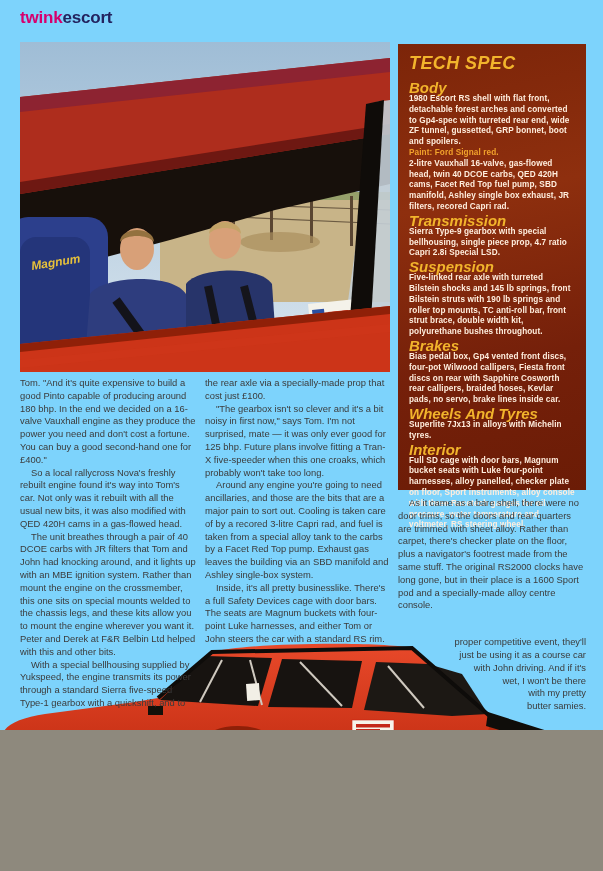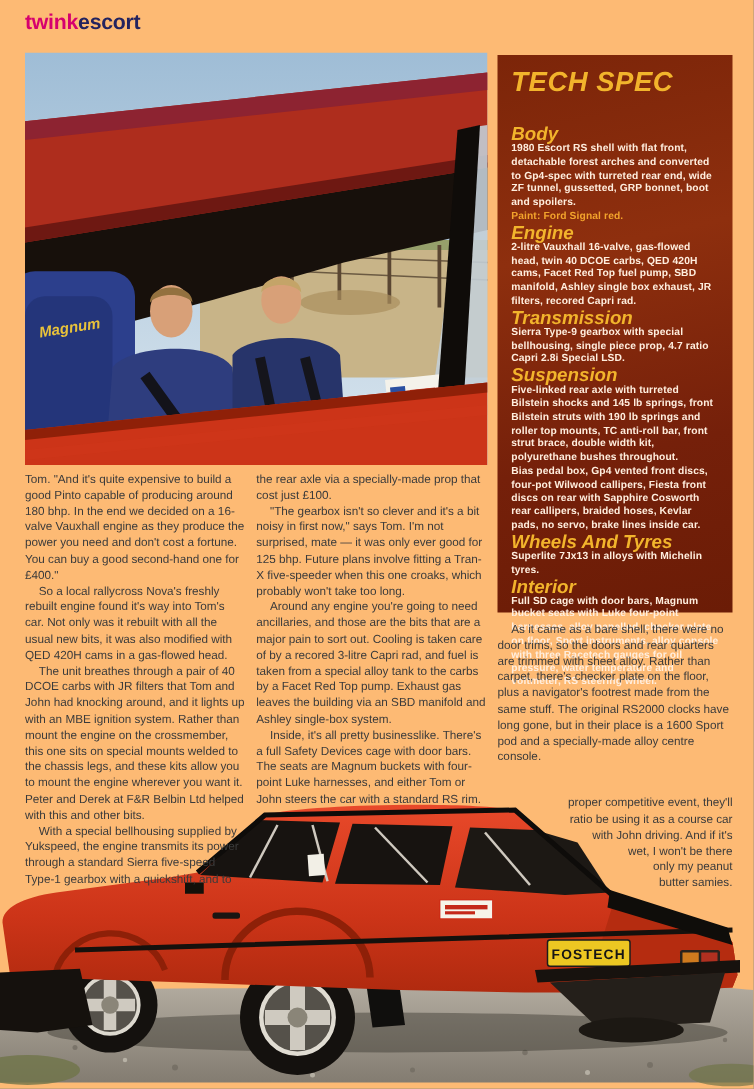--- a/index.html
+++ b/index.html
@@ -1,30 +1,30 @@
 <!DOCTYPE html>
 <html><head>
 <meta charset="utf-8">
 <style>
   html,body{margin:0;padding:0;background:#8e897d;}
-  .page{position:relative;width:603px;height:871px;background:#fdba74;overflow:hidden;
+  .page{position:relative;width:603px;height:730px;background:#7dd3fc;overflow:hidden;
         font-family:"Liberation Sans",sans-serif;}
   
   .masthead{position:absolute;left:20px;top:8px;font-size:17px;font-weight:bold;letter-spacing:-0.2px;}
   .masthead .pink{color:#d6006e}
   .masthead .navy{color:#23235f}
   
   .photo-top{position:absolute;left:20px;top:42px;width:370px;height:330px;z-index:1;}
   .photo-bottom{position:absolute;left:0;top:628px;width:603px;height:243px;z-index:1;}
   .photo-top svg,.photo-bottom svg{display:block;width:100%;height:100%;}
   
   .spec{position:absolute;left:398px;top:44px;width:188px;height:446px;box-sizing:border-box;
         padding:9px 11px 8px 11px;z-index:2;
         background:linear-gradient(168deg,#7c2509 0%,#8e2f0e 35%,#75200a 70%,#6b1c06 100%);}
-  .spec-title{font-size:22px;font-weight:bold;font-style:italic;color:#f2b42c;letter-spacing:.4px;margin:0 0 22px 0;}
+  .spec-title{font-size:18px;font-weight:bold;font-style:italic;color:#f2b42c;letter-spacing:.4px;margin:0 0 7px 0;}
   .spec-heading{font-size:15px;font-weight:bold;font-style:italic;color:#f2b42c;line-height:13px;margin-top:1px;}
   .spec-text{font-size:8.2px;font-weight:bold;line-height:10.8px;color:#ffeede;letter-spacing:.1px;}
   .spec-highlight{color:#f2a32c;}
   
   .col{position:absolute;font-size:9.4px;line-height:12.8px;color:#3b3b3b;z-index:2;}
   .col p{margin:0;}
   .col p.indent{text-indent:11px;}
   #col1{left:20px;top:377px;width:177px;}
   #col2{left:205px;top:377px;width:185px;}
   #col3{left:398px;top:497px;width:188px;}
@@ -108,29 +108,29 @@
     </svg>
   </div>
 
   <aside class="spec">
     <div class="spec-title">TECH SPEC</div>
 
     <div class="spec-heading">Body</div>
     <div class="spec-text"><span>1980 Escort RS shell with flat front, detachable forest arches and converted to Gp4-spec with turreted rear end, wide ZF tunnel, gussetted, GRP bonnet, boot and spoilers.</span><br>
       <span class="spec-highlight">Paint: Ford Signal red.</span></div>
 
-    <div class="spec-heading">Engine</div>
     <div class="spec-text">2-litre Vauxhall 16-valve, gas-flowed head, twin 40 DCOE carbs, QED 420H cams, Facet Red Top fuel pump, SBD manifold, Ashley single box exhaust, JR filters, recored Capri rad.</div>
 
     <div class="spec-heading">Transmission</div>
     <div class="spec-text">Sierra Type-9 gearbox with special bellhousing, single piece prop, 4.7 ratio Capri 2.8i Special LSD.</div>
 
     <div class="spec-heading">Suspension</div>
     <div class="spec-text">Five-linked rear axle with turreted Bilstein shocks and 145 lb springs, front Bilstein struts with 190 lb springs and roller top mounts, TC anti-roll bar, front strut brace, double width kit, polyurethane bushes throughout.</div>
 
+    <div class="spec-heading">Brakes</div>
     <div class="spec-text">Bias pedal box, Gp4 vented front discs, four-pot Wilwood callipers, Fiesta front discs on rear with Sapphire Cosworth rear callipers, braided hoses, Kevlar pads, no servo, brake lines inside car.</div>
 
     <div class="spec-heading">Wheels And Tyres</div>
     <div class="spec-text">Superlite 7Jx13 in alloys with Michelin tyres.</div>
 
     <div class="spec-heading">Interior</div>
     <div class="spec-text">Full SD cage with door bars, Magnum bucket seats with Luke four-point harnesses, alloy panelled, checker plate on floor, Sport instruments, alloy console with three Racetech gauges for oil pressure, water temperature and voltmeter, RS steering wheel.</div>
   </aside>
 
   <div class="col" id="col1">
@@ -144,24 +144,24 @@
     <p>the rear axle via a specially-made prop that cost just £100.</p>
     <p class="indent">"The gearbox isn't so clever and it's a bit noisy in first now," says Tom. I'm not surprised, mate — it was only ever good for 125 bhp. Future plans involve fitting a Tran-X five-speeder when this one croaks, which probably won't take too long.</p>
     <p class="indent">Around any engine you're going to need ancillaries, and those are the bits that are a major pain to sort out. Cooling is taken care of by a recored 3-litre Capri rad, and fuel is taken from a special alloy tank to the carbs by a Facet Red Top pump. Exhaust gas leaves the building via an SBD manifold and Ashley single-box system.</p>
     <p class="indent">Inside, it's all pretty businesslike. There's a full Safety Devices cage with door bars. The seats are Magnum buckets with four-point Luke harnesses, and either Tom or John steers the car with a standard RS rim.</p>
   </div>
 
   <div class="col" id="col3">
     <p class="indent">As it came as a bare shell, there were no door trims, so the doors and rear quarters are trimmed with sheet alloy. Rather than carpet, there's checker plate on the floor, plus a navigator's footrest made from the same stuff. The original RS2000 clocks have long gone, but in their place is a 1600 Sport pod and a specially-made alloy centre console.</p>
     <div class="wrap-lines">
       <div>proper competitive event, they'll</div>
-      <div>ratio be using it as a course car</div>
+      <div>just be using it as a course car</div>
       <div>with John driving. And if it's</div>
       <div>wet, I won't be there</div>
-      <div>only my peanut</div>
+      <div>with my pretty</div>
       <div>butter samies.</div>
     </div>
   </div>
 
   <div class="photo-bottom">
     <svg viewBox="0 0 603 243" preserveAspectRatio="none">
       <defs>
         <linearGradient id="gravel" x1="0" y1="0" x2="0" y2="1">
           <stop offset="0" stop-color="#b3aca0"></stop>
             <stop offset="1" stop-color="#837c71"></stop>

